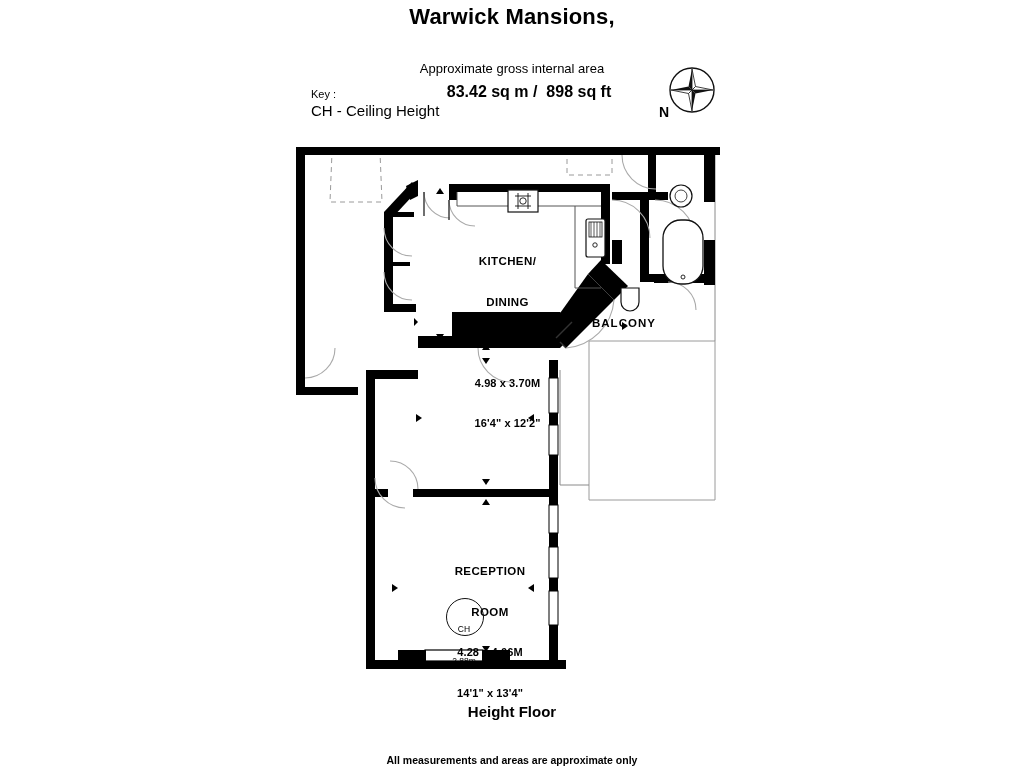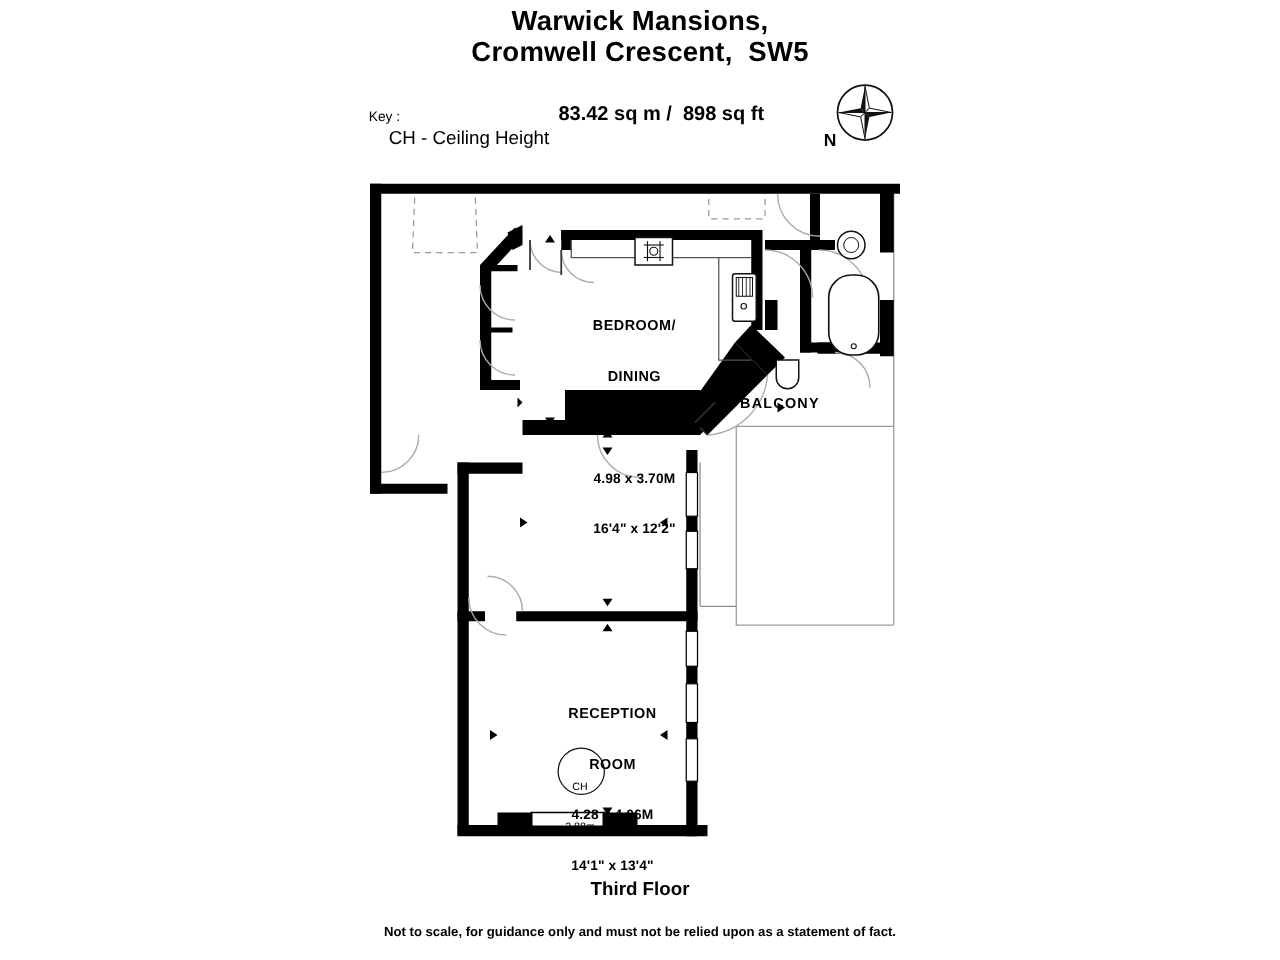--- a/index.html
+++ b/index.html
@@ -23,21 +23,21 @@
   #title1{top:4px;}
   #title2{top:29px;}
   #approx{
     left:0;width:1024px;text-align:center;
     top:61px;font-size:13px;font-weight:normal;
   }
   #area{
     left:0;width:1024px;text-align:center;
     top:83px;font-size:16px;font-weight:bold;margin-left:17px;
   }
-  #keyline1{left:295px;top:88px;font-size:11px;}
+  #keyline1{left:311px;top:88px;font-size:11px;}
   #keyline2{left:311px;top:102px;font-size:15px;}
 
   
   #compass{position:absolute;left:668px;top:66px;width:48px;height:48px;}
   #compass-n{left:659px;top:104px;font-size:14px;font-weight:bold;}
 
   
   #floorlabel{
     left:0;width:1024px;text-align:center;
     top:703px;font-size:15px;font-weight:bold;
@@ -64,21 +64,21 @@
     left:446px;top:603px;width:36px;text-align:center;
     font-size:8.5px;line-height:10.5px;font-weight:normal;
   }
 </style>
 </head>
 <body>
 
 <div id="sheet">
 
   <div class="txt" id="title1">Warwick Mansions,</div>
-  <div class="txt" id="title2">Cromwell Crescent,  SW5</div>
+  <div class="txt" id="approx">Approximate gross internal area</div>
   <div class="txt" id="area">83.42 sq m /  898 sq ft</div>
   <div class="txt" id="keyline1">Key :</div>
   <div class="txt" id="keyline2">CH - Ceiling Height</div>
 
   <svg id="compass" viewBox="0 0 48 48">
     <circle cx="24" cy="24" r="22" fill="#fff" stroke="#111" stroke-width="1.4"></circle>
     <polygon points="24,3 27.5,20.5 24,24" fill="#ffffff" stroke="#111" stroke-width="0.8"></polygon>
     <polygon points="24,3 20.5,20.5 24,24" fill="#111111"></polygon>
     <polygon points="45,24 27.5,27.5 24,24" fill="#111111"></polygon>
     <polygon points="45,24 27.5,20.5 24,24" fill="#ffffff" stroke="#111" stroke-width="0.8"></polygon>
@@ -246,21 +246,21 @@
       <polygon points="622,322 628,326 622,330"></polygon>
       <polygon points="486,344 490,350 482,350"></polygon>
       <polygon points="486,364 490,358 482,358"></polygon>
       <polygon points="486,485 490,479 482,479"></polygon>
       <polygon points="486,499 490,505 482,505"></polygon>
       <polygon points="486,652 490,646 482,646"></polygon>
     </g>
   </svg>
 
   <div class="txt roomlabel" id="kitchen-label">
-    <div class="rl-name">BEDROOM/</div>
+    <div class="rl-name">KITCHEN/</div>
     <div class="rl-name">DINING</div>
     <div class="rl-name">ROOM</div>
     <div class="rl-dim">4.98 x 3.70M</div>
     <div class="rl-dim">16'4" x 12'2"</div>
   </div>
 
 
   <div class="txt roomlabel" id="reception-label">
     <div class="rl-name">RECEPTION</div>
     <div class="rl-name">ROOM</div>
@@ -269,16 +269,16 @@
   </div>
 
   <div id="ch-circle"></div>
   <div class="txt" id="ch-text">
     <div>CH</div>
     <div>2.88m</div>
   </div>
 
   <div class="txt" id="balcony-label">BALCONY</div>
 
-  <div class="txt" id="floorlabel">Third Floor</div>
-  <div class="txt" id="foot1">Not to scale, for guidance only and must not be relied upon as a statement of fact.</div>
+  <div class="txt" id="floorlabel">Height Floor</div>
+  <div class="txt" id="foot2">All measurements and areas are approximate only</div>
 
 </div>
 
 </body></html>

